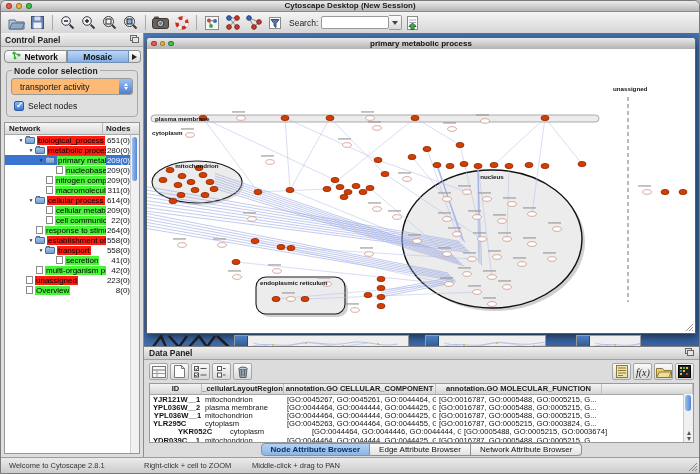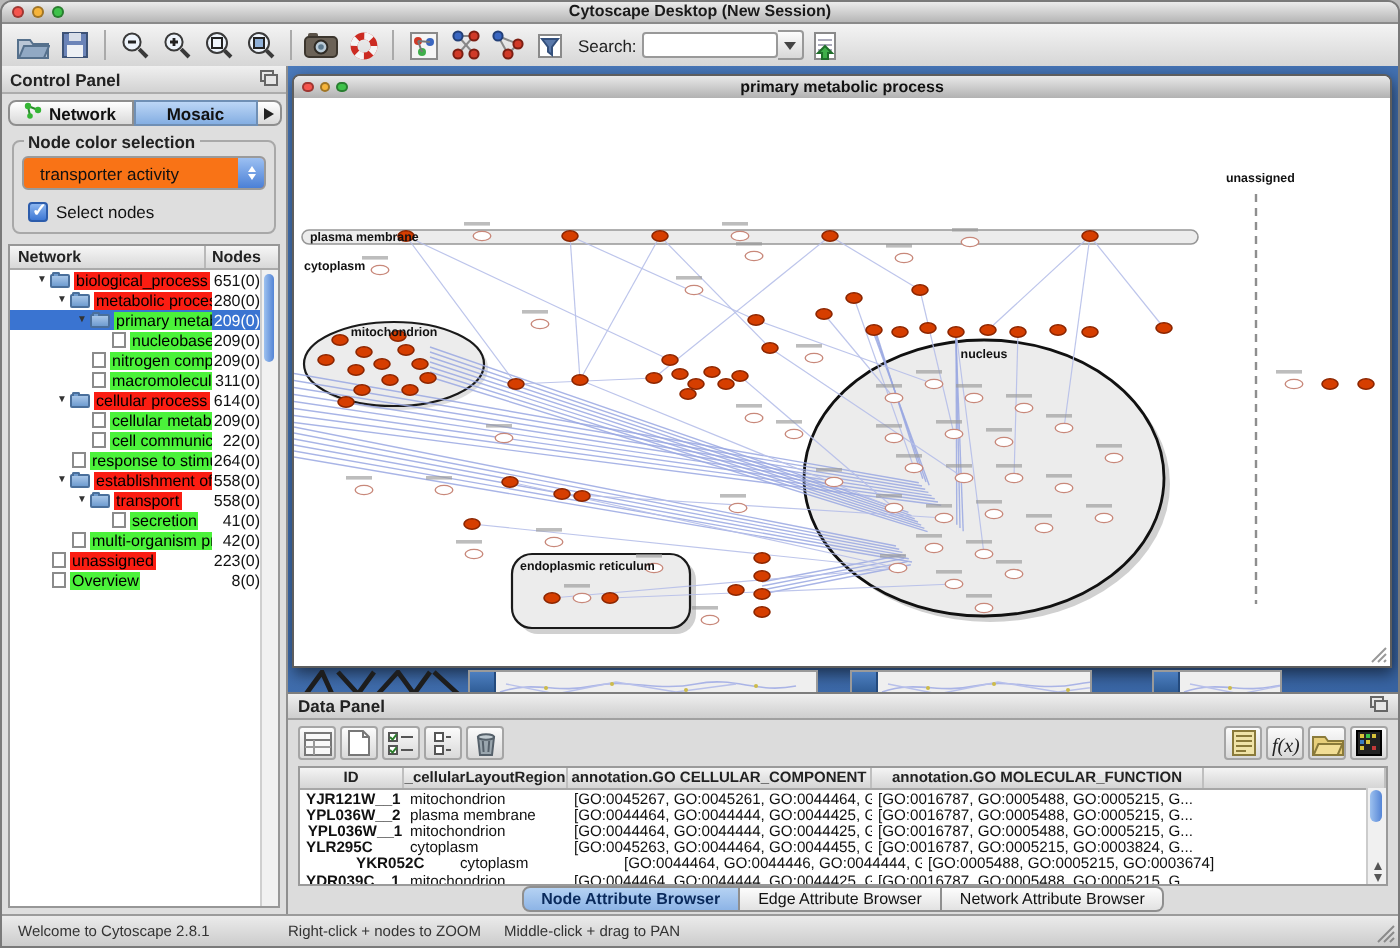--- a/index.html
+++ b/index.html
@@ -33,21 +33,21 @@
   .cp-tabs{display:flex;align-items:center;padding:3px 2px 2px 3px;flex:none;}
   .cp-tab{flex:1;height:13px;border:1px solid #8e8e8e;background:linear-gradient(#ffffff,#d9d9d9);font-size:8.5px;font-weight:bold;color:#111;
           display:flex;align-items:center;justify-content:center;gap:3px;box-sizing:border-box;}
   .cp-tab.first{border-radius:4px 0 0 4px;}
   .cp-tab.sel{background:linear-gradient(#bcd6f6,#84aee2);border-color:#6f8fb5;}
   .cp-tab-arrow{width:12px;height:13px;border:1px solid #8e8e8e;border-left:none;border-radius:0 4px 4px 0;background:linear-gradient(#fff,#d9d9d9);
           display:flex;align-items:center;justify-content:center;box-sizing:border-box;}
   .tri-rt{width:0;height:0;border-top:3.5px solid transparent;border-bottom:3.5px solid transparent;border-left:5px solid #222;}
   .groupbox{margin:5px 5px 2px 5px;border:1px solid #a8a8a8;border-radius:4px;position:relative;padding:7px 4px 4px 4px;flex:none;}
   .groupbox-label{position:absolute;top:-5px;left:5px;background:#dedede;font-size:8.5px;font-weight:bold;color:#222;padding:0 2px;}
-  .dropdown{height:15px;border:1px solid #9a9a9a;border-radius:3px;background:#f97316;display:flex;align-items:center;justify-content:space-between;overflow:hidden;}
+  .dropdown{height:15px;border:1px solid #9a9a9a;border-radius:3px;background:#fdba74;display:flex;align-items:center;justify-content:space-between;overflow:hidden;}
   .dropdown .val{font-size:8.5px;color:#111;padding-left:8px;}
   .stepper{width:13px;height:15px;background:linear-gradient(#9cc0f2,#4b80d6);display:flex;flex-direction:column;align-items:center;justify-content:center;gap:1px;flex:none;}
   .st-up{width:0;height:0;border-left:2.5px solid transparent;border-right:2.5px solid transparent;border-bottom:3px solid #fff;}
   .st-dn{width:0;height:0;border-left:2.5px solid transparent;border-right:2.5px solid transparent;border-top:3px solid #fff;}
   .cb-row{display:flex;align-items:center;gap:4px;margin:6px 0 1px 3px;}
   .checkbox{width:10px;height:10px;border-radius:2px;background:linear-gradient(#8cb6f0,#3d77d4);border:1px solid #2c5cab;box-sizing:border-box;position:relative;flex:none;}
   .checkbox::after{content:"✓";position:absolute;left:1px;top:-2px;font-size:9px;color:#fff;font-weight:bold;}
   .cb-label{font-size:8.5px;color:#111;}
 
   .tree-wrap{flex:1;margin:3px 3px 3px 3px;background:#fff;border:1px solid #979797;position:relative;overflow:hidden;display:flex;flex-direction:column;}
@@ -817,19 +817,19 @@
             <span class="dp-tab sel">Node Attribute Browser</span>
             <span class="dp-tab">Edge Attribute Browser</span>
             <span class="dp-tab">Network Attribute Browser</span>
           </div>
       </div>
     </div>
   </div>
 
   <div class="statusbar">
     <span class="sb-welcome">Welcome to Cytoscape 2.8.1</span>
-    <span class="sb-zoom">Right-click + nodes to ZOOM</span>
+    <span class="sb-zoom">Right-click + cell to ZOOM</span>
     <span>Middle-click + drag to PAN</span>
     <svg class="grip" width="10" height="10">
         <path d="M9,1 L1,9 M9,4 L4,9 M9,7 L7,9" stroke="#8a8a8a" stroke-width="1" fill="none"></path>
       </svg>
   </div>
 </div>
 
 </body></html>

